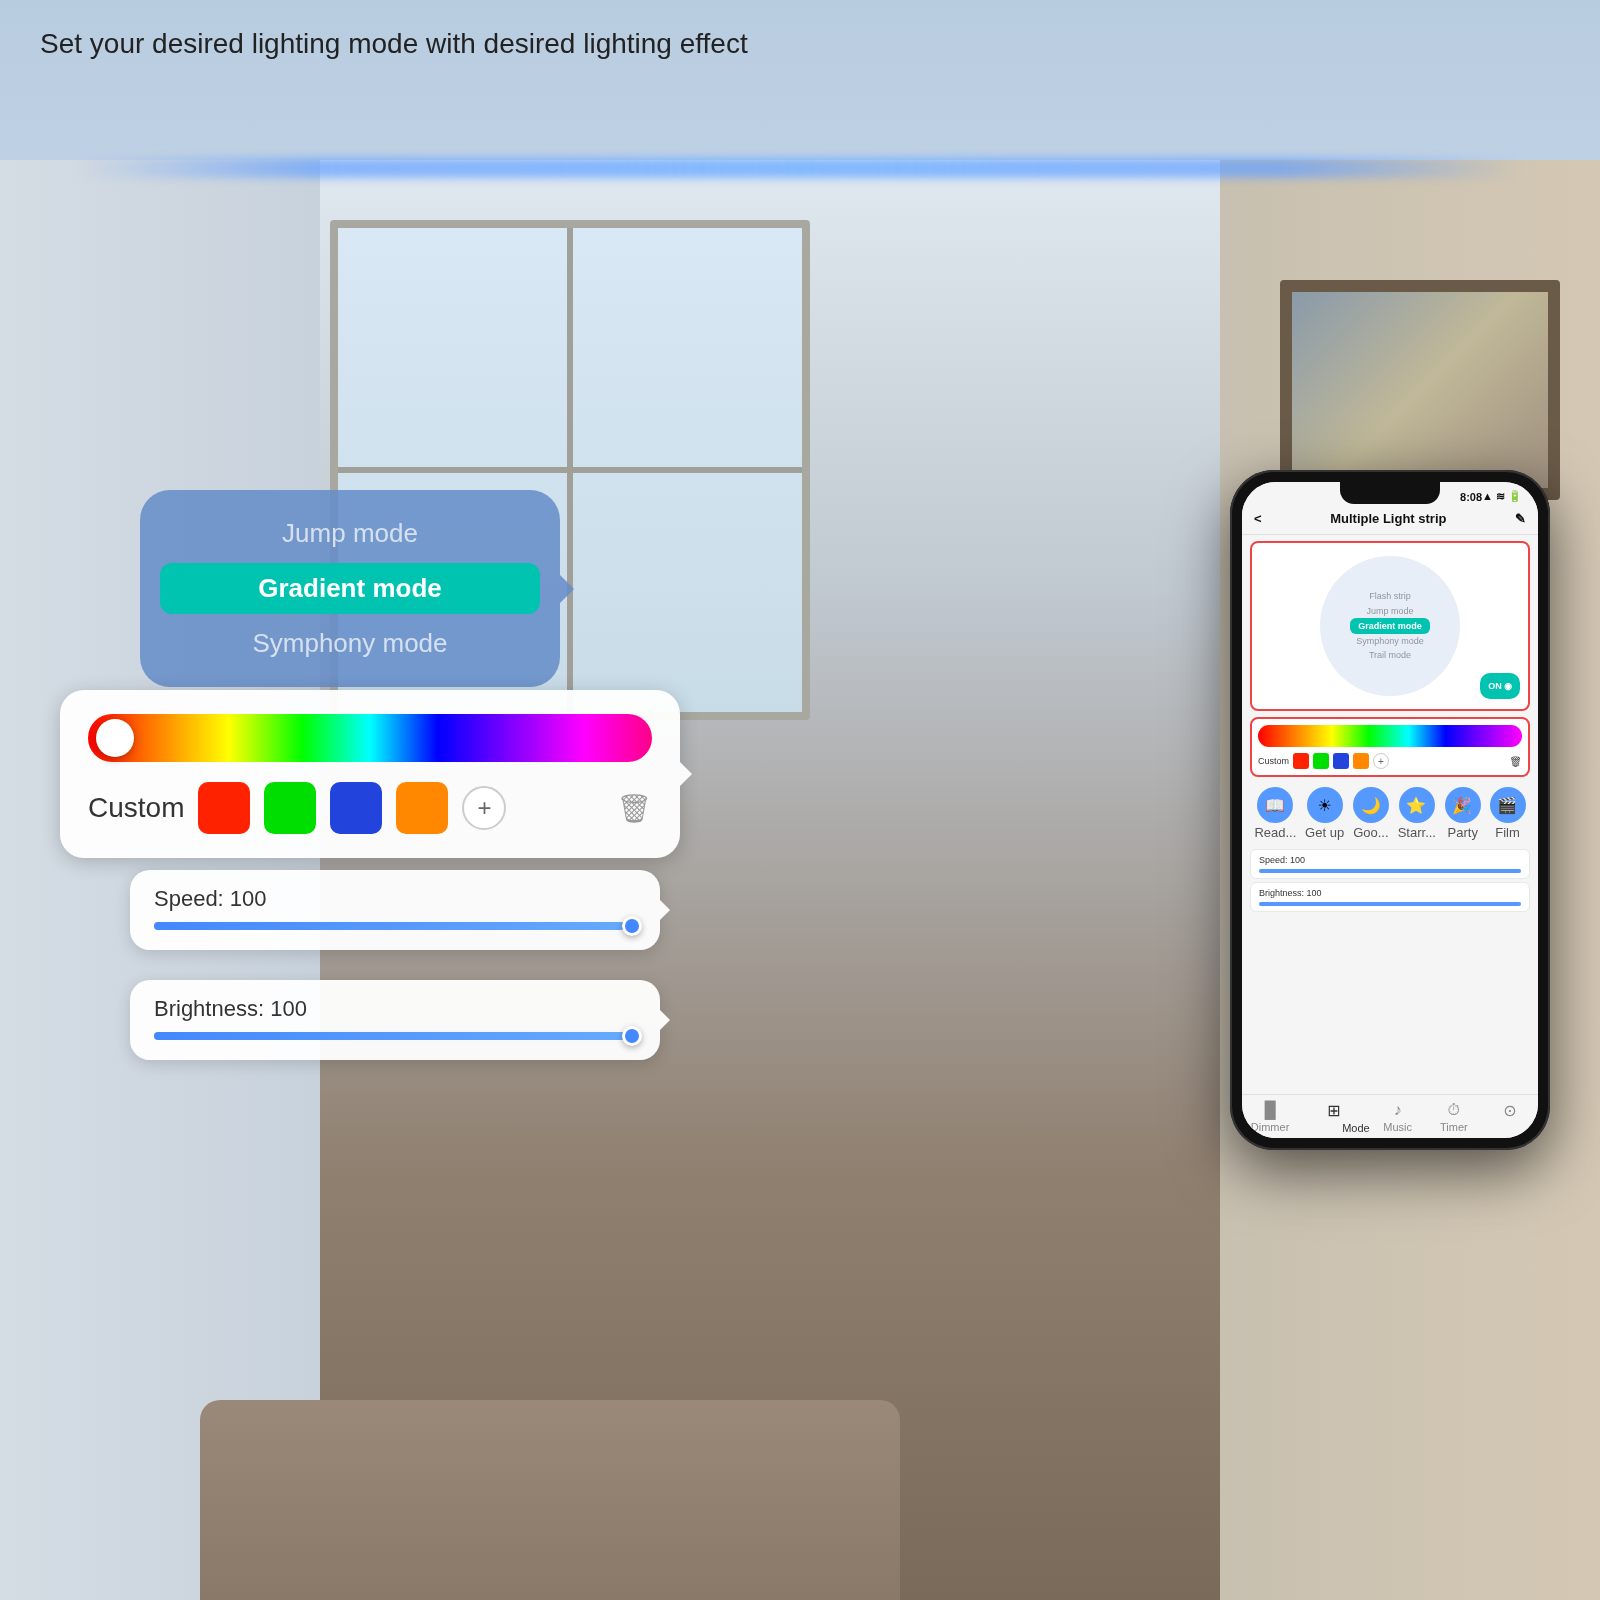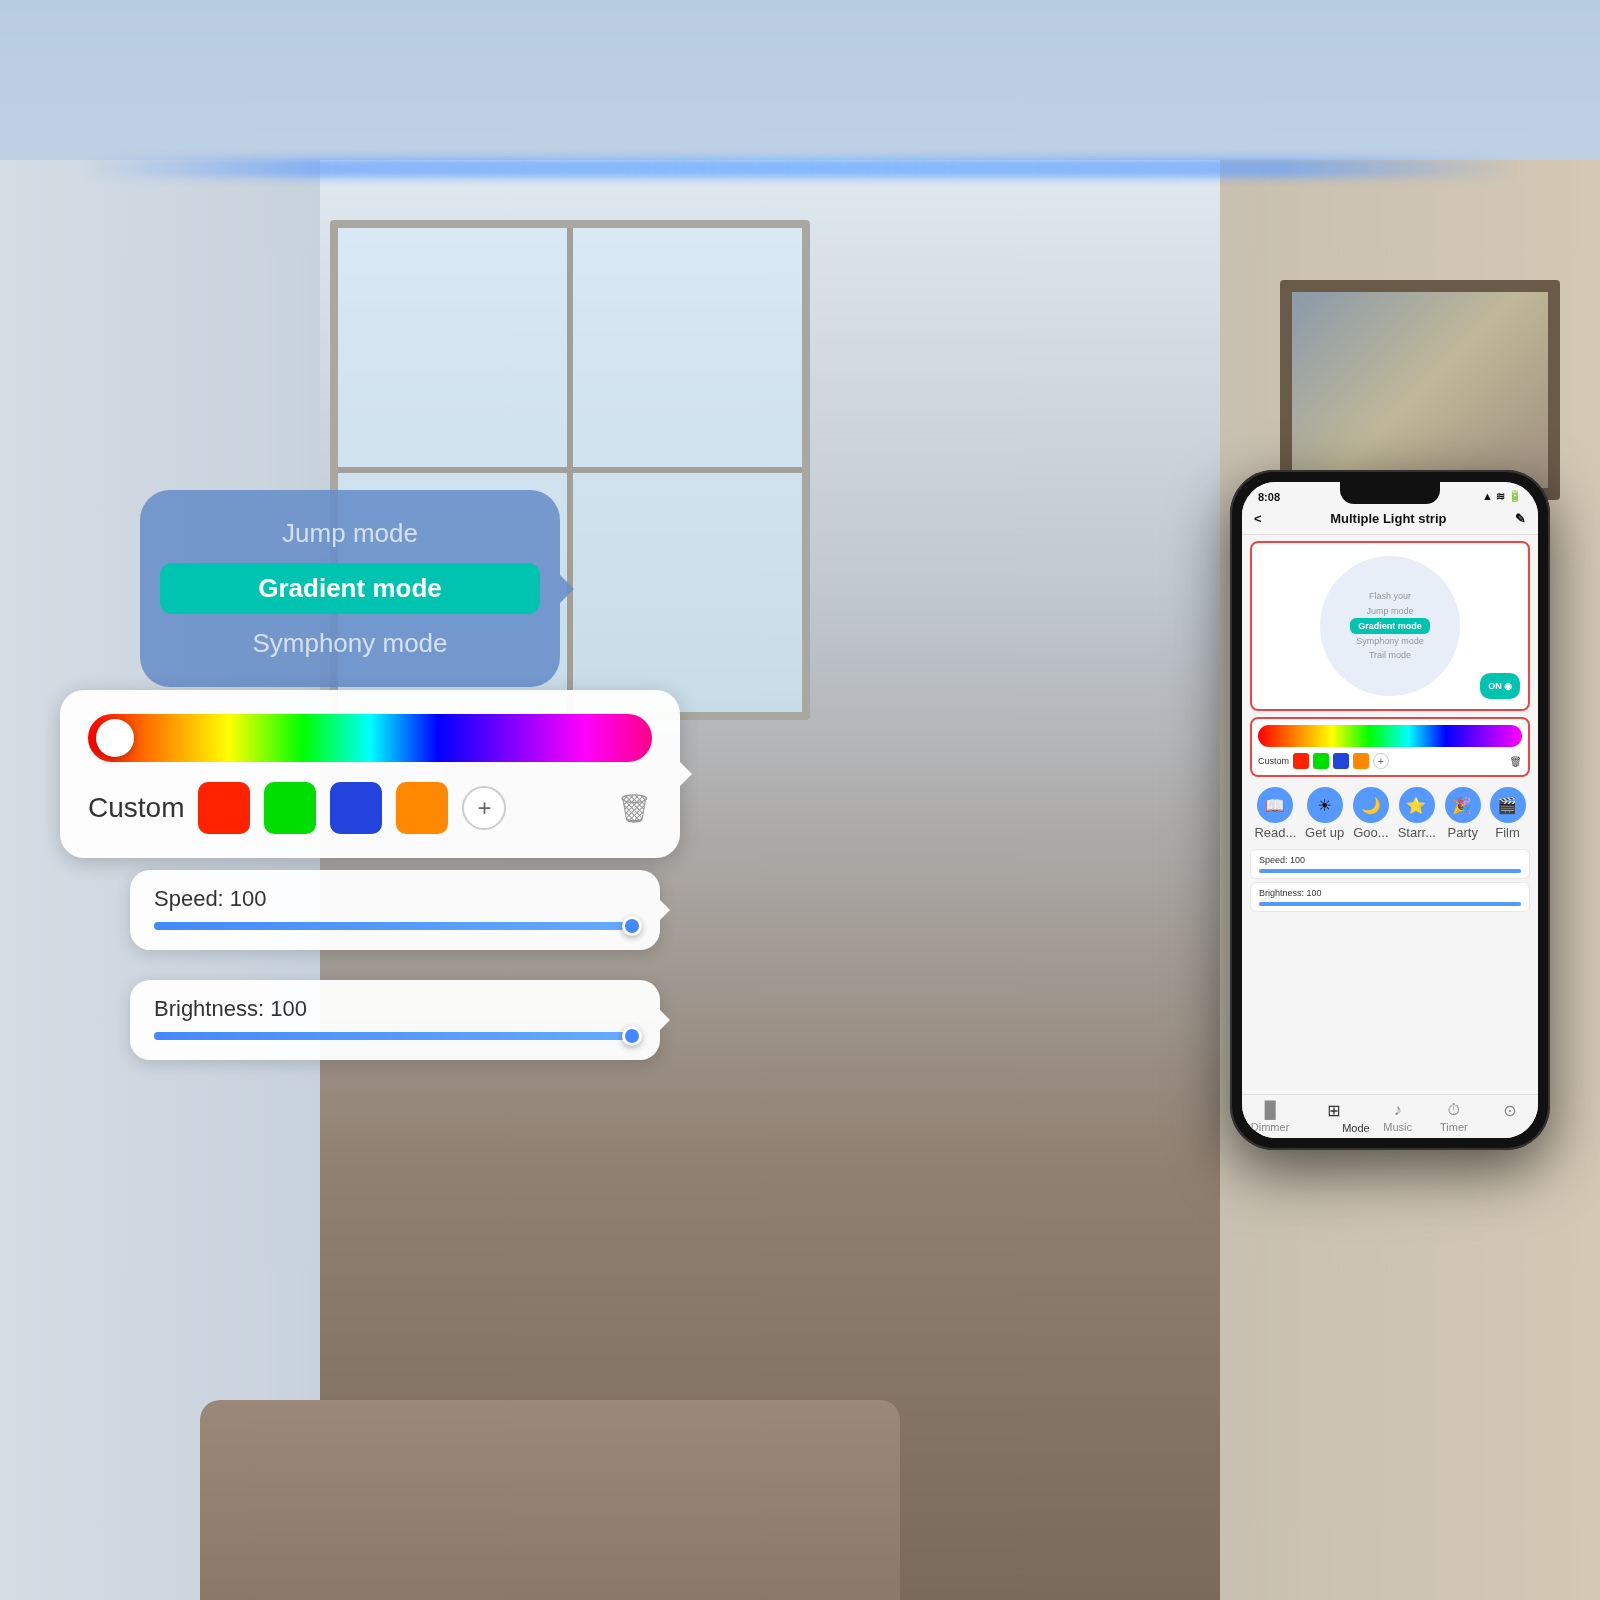--- a/index.html
+++ b/index.html
@@ -374,21 +374,21 @@
       height: 100%;
       background: #f5f5f5;
       border-radius: 34px;
       overflow: hidden;
       position: relative;
     }
 
     
     .phone-status-bar {
       display: flex;
-      justify-content: space-between;
+      justify-content: flex-end;
       align-items: center;
       padding: 8px 16px 4px;
       font-size: 11px;
       font-weight: bold;
       color: #111;
       background: #f5f5f5;
     }
 
     
     .phone-header {
@@ -612,20 +612,21 @@
 <div class="room-wall-right"></div>
 <div class="window">
   <div class="window-frame"></div>
   <div class="window-frame-h"></div>
 </div>
 <div class="furniture"></div>
 <div class="painting"></div>
 <div class="led-strip-top"></div>
 
 <div class="header-area">
+  <div class="sub-title">Set your desired lighting mode with desired lighting effect</div>
 </div>
 
 <div class="mode-bubble">
   <div class="mode-bubble-inner">
     <div class="mode-item">Jump mode</div>
     <div class="mode-item active">Gradient mode</div>
     <div class="mode-item">Symphony mode</div>
   </div>
 </div>
 
@@ -679,21 +680,21 @@
       </div>
 
       <div class="phone-header">
         <span>&lt;</span>
         <span>Multiple Light strip</span>
         <span>✎</span>
       </div>
 
       <div class="phone-mode-section">
         <div class="phone-mode-circle">
-          <div class="phone-mode-text">Flash your</div>
+          <div class="phone-mode-text">Flash strip</div>
           <div class="phone-mode-text">Jump mode</div>
           <div class="phone-mode-active">Gradient mode</div>
           <div class="phone-mode-text">Symphony mode</div>
           <div class="phone-mode-text">Trail mode</div>
         </div>
         <div class="phone-on-toggle">ON ◉</div>
       </div>
 
       <div class="phone-color-section">
         <div class="phone-color-bar"></div>

